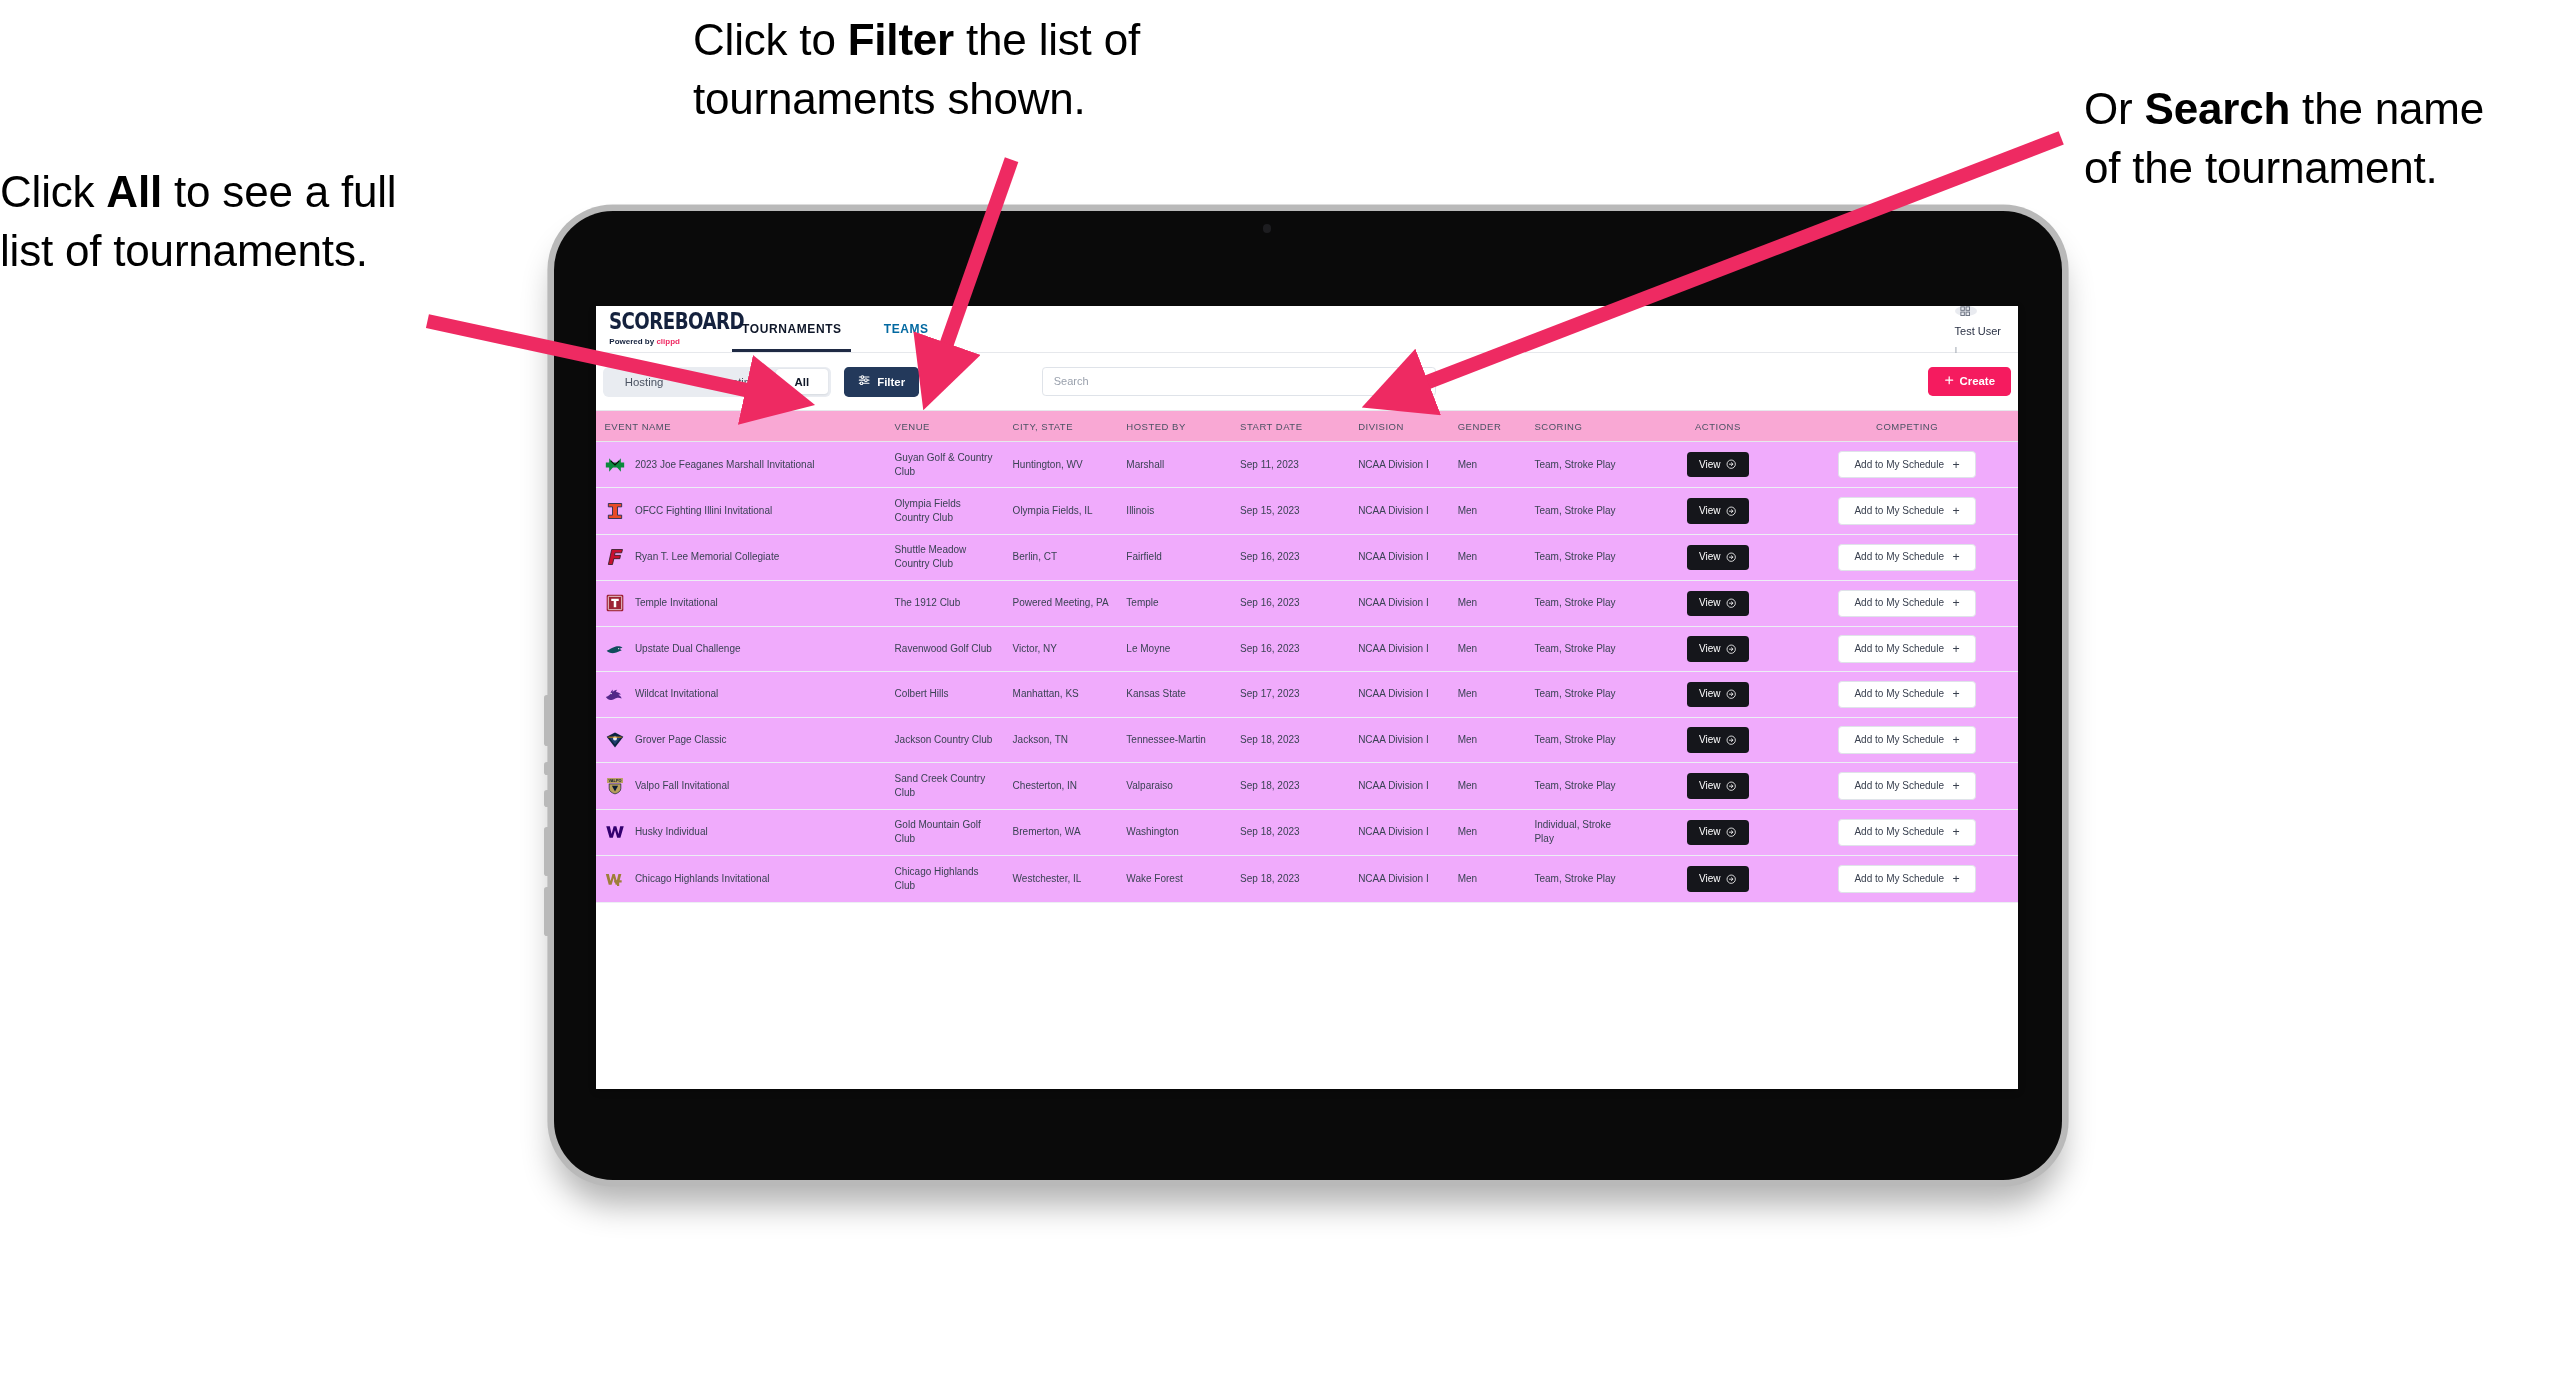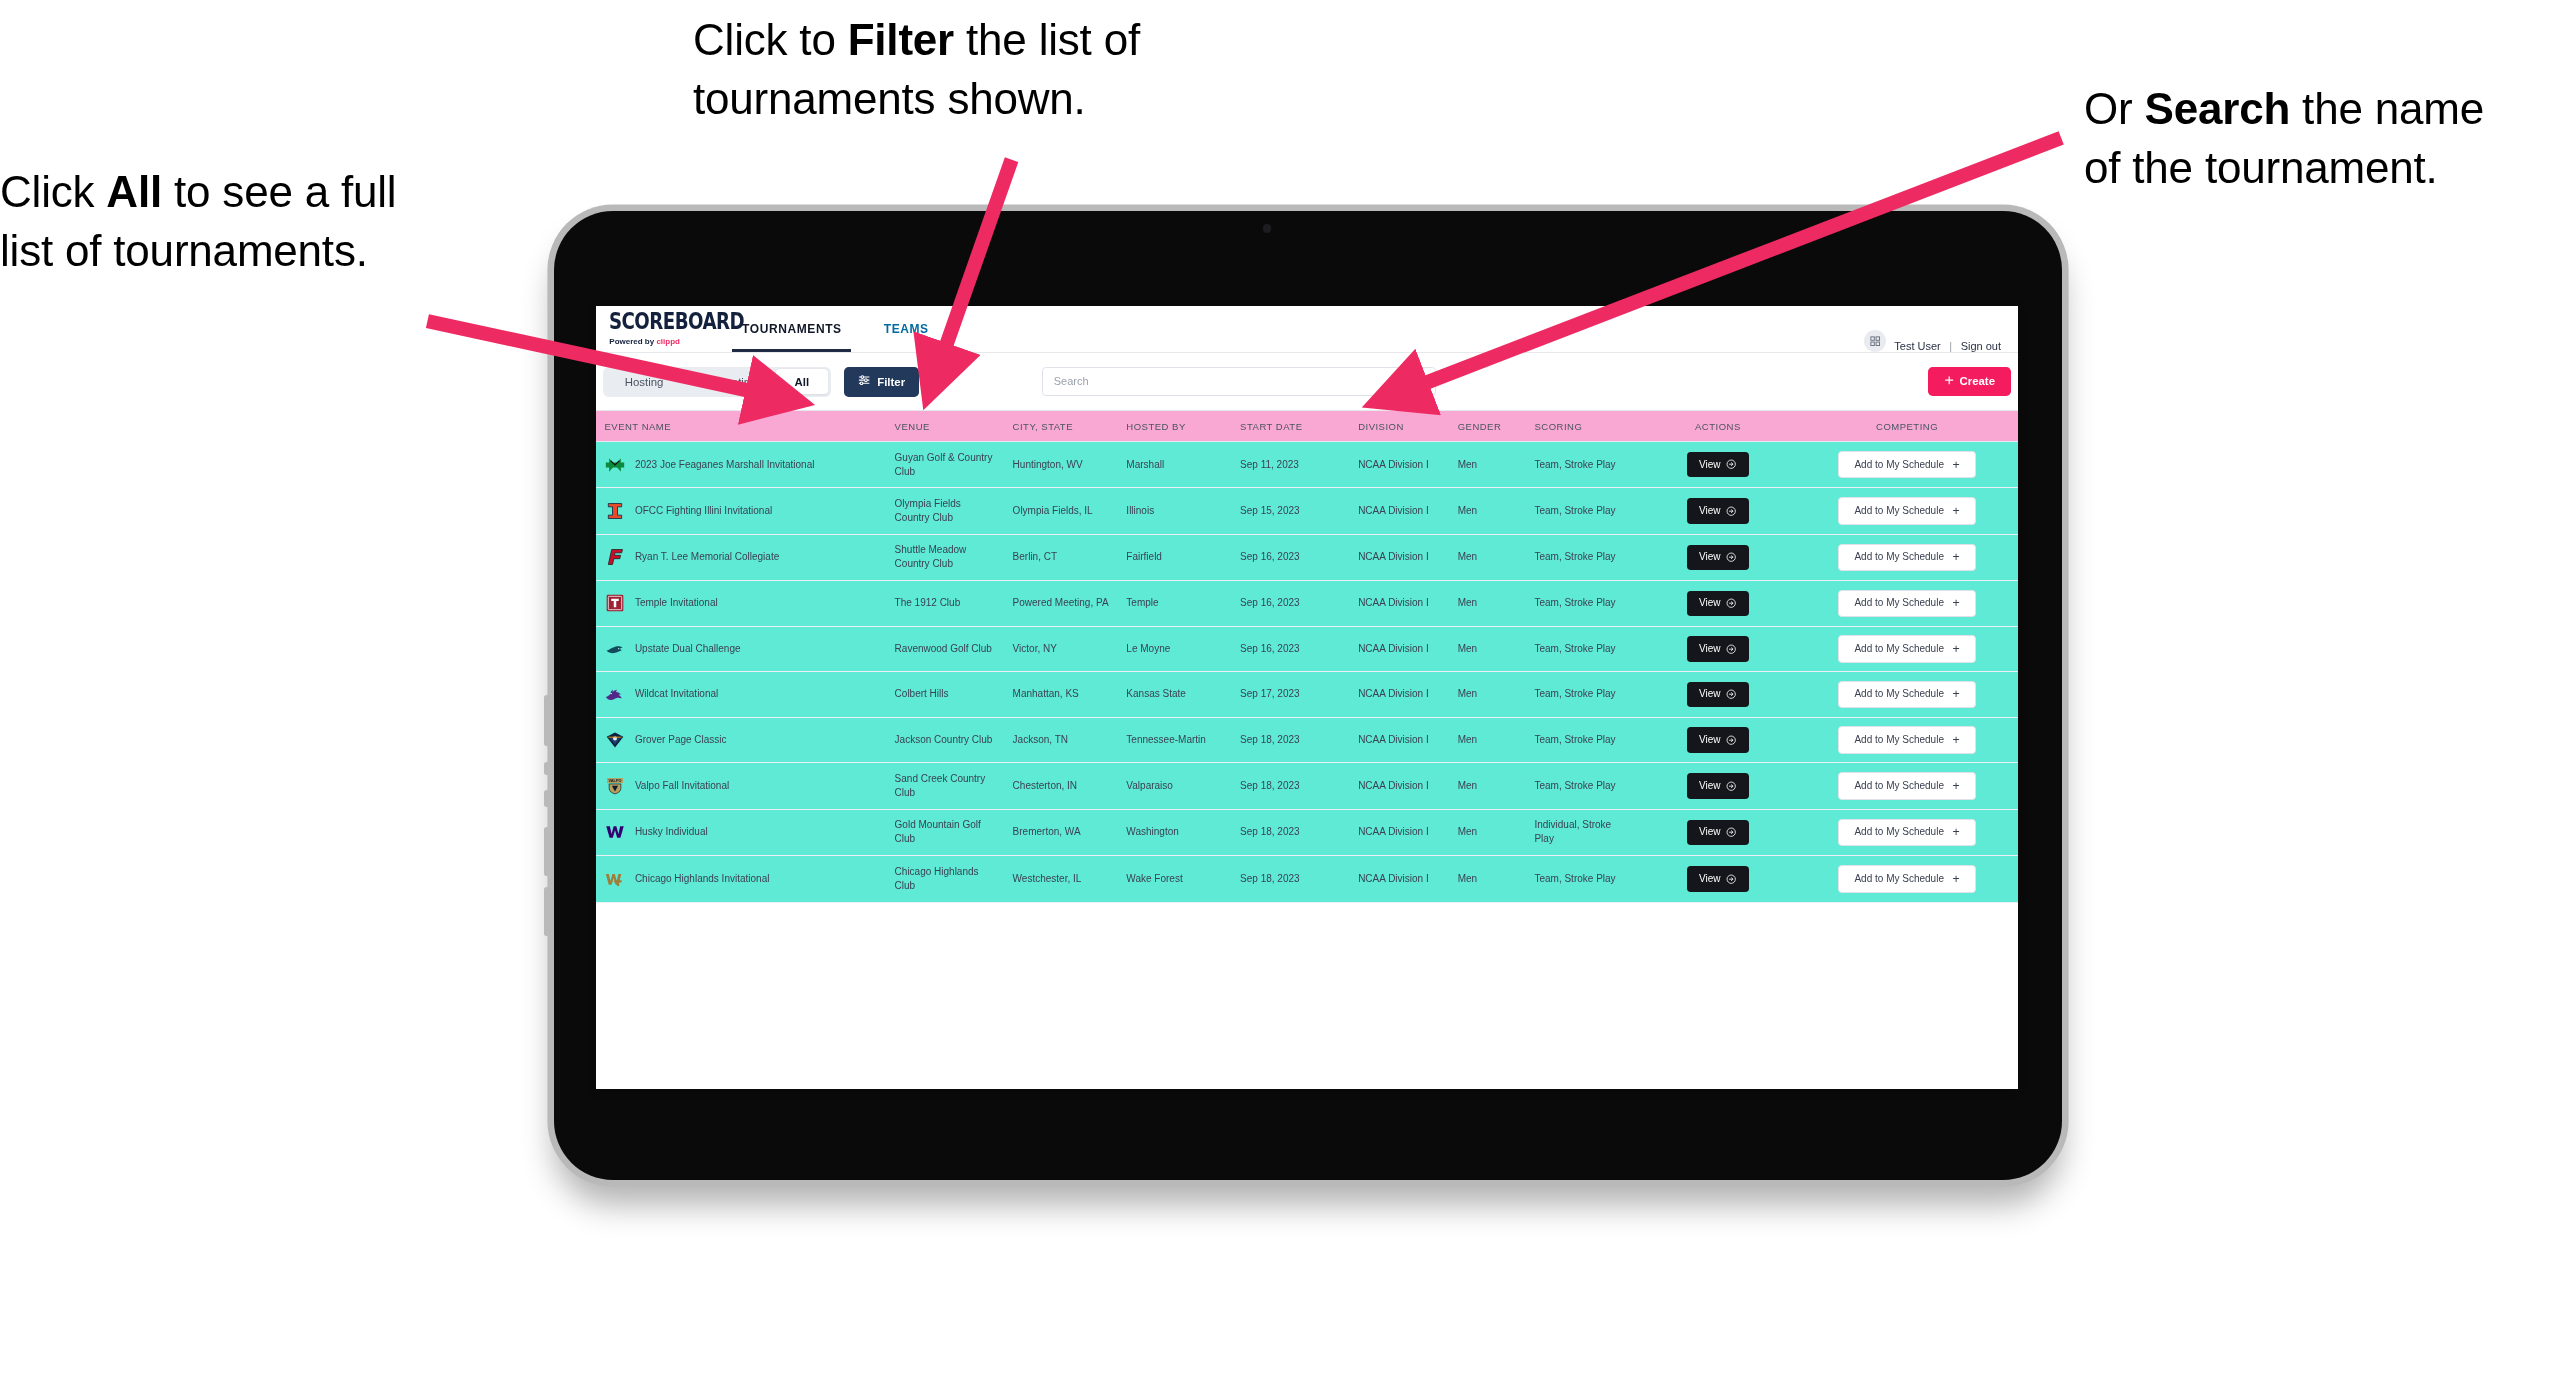--- a/index.html
+++ b/index.html
@@ -86,22 +86,22 @@
     display:flex; align-items:center; padding: 0 21px;
     font-size: 12px; letter-spacing: 0.6px; color: #0369a1;
     font-weight: 700; cursor: pointer; position: relative;
   }
   .navtab.active { color:#0f1729; font-weight:600; }
   .navtab.active::after {
     content:""; position:absolute; left:11.4px; right:11.4px; bottom:0;
     height: 2.8px; background:#1f2a44;
   }
   #header-right {
-    margin-left:auto; display:flex; align-items:flex-end; gap:8.5px; padding-right:17px;
-    font-size: 11px; color:#2b3245;
+    margin-left:auto; display:flex; align-items:flex-start; gap:8.5px; padding-right:17px;
+    font-size: 11px; color:#2b3245;flex-direction:column;
   }
   #avatar {
     width: 22px; height:22px; border-radius:50%; background:#e9ebf0;
     display:flex; align-items:center; justify-content:center; color:#6b7280;
   }
   #header-right .sep { color:#9aa1ad; }
   #header-right .lnk { cursor:pointer; }
 
   
   #toolbar {
@@ -139,21 +139,21 @@
   thead th {
     background:#f9a8d4; text-align:left; font-size:9.5px; letter-spacing:0.5px;
     color:#4a5263; font-weight:500; padding: 9.5px 8.5px;
     border-top:0.9px solid #e6e8ec; border-bottom:0.9px solid #e6e8ec;
   }
   thead th.ctr { text-align:center; }
   tbody td {
     padding: 8.5px; font-size:10px; color:#3a4254; vertical-align: middle;
     border-bottom:0.9px solid #eceff4; line-height:1.42;
   }
-  tbody tr { background:#5eead4; }
+  tbody tr { background:#f0abfc; }
   tbody td.ctr { text-align:center; }
   .evcell { display:flex; align-items:center; gap:10.4px; }
   .logo { width:20px; height:20px; flex:0 0 20px; display:block; }
   .view-btn {
     display:inline-flex; align-items:center; gap:5.7px; justify-content:center;
     background:#15161b; color:#fff; font-size:10px; font-weight:500;
     border-radius:3.8px; padding: 5.7px 12.3px; cursor:pointer;
   }
   .view-btn svg { display:block; }
   .sched-btn {

